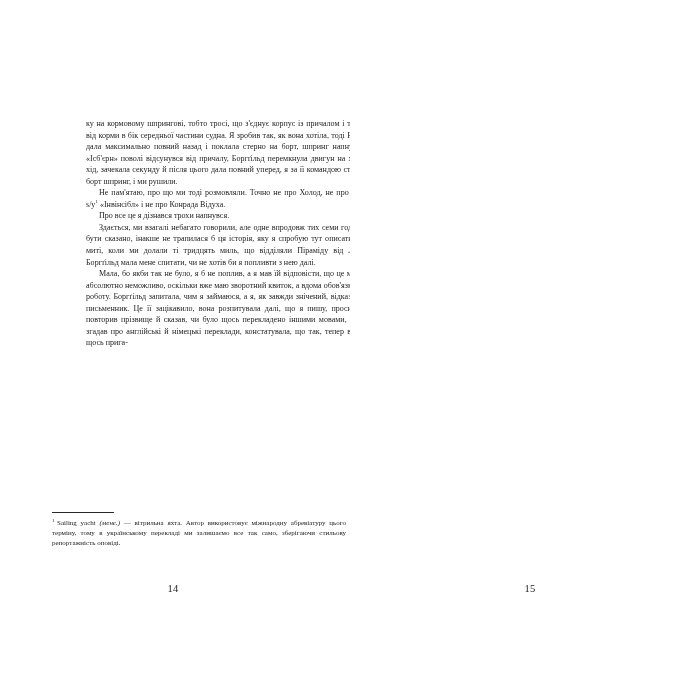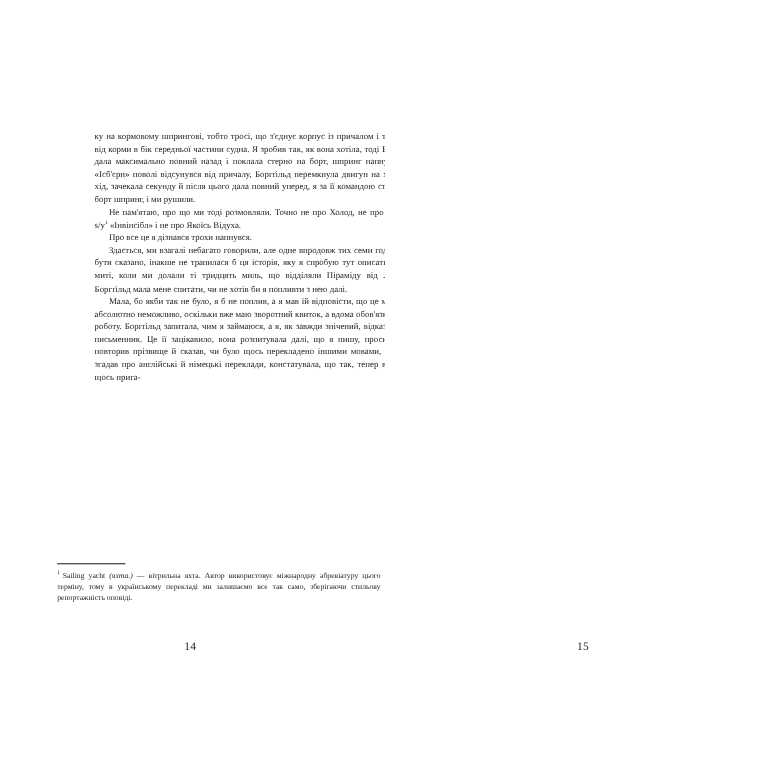--- a/index.html
+++ b/index.html
@@ -100,33 +100,33 @@
 <body>
 
 <div class="spread">
 
   <div class="page page-left">
 
     <div class="textblock">
 
       <p class="noindent">ку на кормовому шпрингові, тобто тросі, що з'єднує корпус із причалом і тягнеться від корми в бік середньої частини судна. Я зробив так, як вона хотіла, тоді Боргґільд дала максимально повний назад і поклала стерно на борт, шпринг напнувся, ніс «Ісб'єрн» поволі відсунувся від причалу, Боргґільд перемкнула двигун на холостий хід, зачекала секунду й після цього дала повний уперед, я за її командою стягнув на борт шпринг, і ми рушили.</p>
 
-      <p><span>Не пам'ятаю, про що ми тоді розмовляли. Точно не про Холод, не про зниклий s/y</span><span class="sup-ref">1</span><span> «Інвінсібл» і не про Якоїсь Відуха.</span></p>
+      <p><span>Не пам'ятаю, про що ми тоді розмовляли. Точно не про Холод, не про зниклий s/y</span><span class="sup-ref">1</span><span> «Інвінсібл» і не про Конрада Відуха.</span></p>
 
       <p>Про все це я дізнався трохи напнувся.</p>
 
       <p>Здається, ми взагалі небагато говорили, але одне впродовж тих семи годин мало бути сказано, інакше не трапилася б ця історія, яку я спробую тут описати. Якоїсь миті, коли ми долали ті тридцять миль, що відділяли Піраміду від Лонгʼїра, Боргґільд мала мене спитати, чи не хотів би я попливти з нею далі.</p>
 
       <p>Мала, бо якби так не було, я б не поплив, а я мав їй відповісти, що це мило, але абсолютно неможливо, оскільки вже маю зворотний квиток, а вдома обов'язки, дітей, роботу. Боргґільд запитала, чим я займаюся, а я, як завжди знічений, відказав, що я письменник. Це її зацікавило, вона розпитувала далі, що я пишу, просила, щоб повторив прізвище й сказав, чи було щось перекладено іншими мовами, а коли я згадав про англійські й німецькі переклади, констатувала, що так, тепер вона собі щось прига-</p>
 
     </div>
 
     <div class="footnote">
       <div class="footnote-rule"></div>
-      <p class="footnote-text"><span class="fn-marker">1</span><span>Sailing yacht </span><span class="it">(яхта.)</span><span> — вітрильна яхта. Автор використовує міжнародну абревіатуру цього терміну, тому в українському перекладі ми залишаємо все так само, зберігаючи стильову репортажність оповіді.</span></p>
+      <p class="footnote-text"><span class="fn-marker">1</span><span>Sailing yacht </span><span class="it">(мене.)</span><span> — вітрильна яхта. Автор використовує міжнародну абревіатуру цього терміну, тому в українському перекладі ми залишаємо все так само, зберігаючи стильову репортажність оповіді.</span></p>
     </div>
 
     <div class="folio">14</div>
   </div>
 
   <div class="page page-right">
 
     <div class="folio">15</div>
   </div>
 

